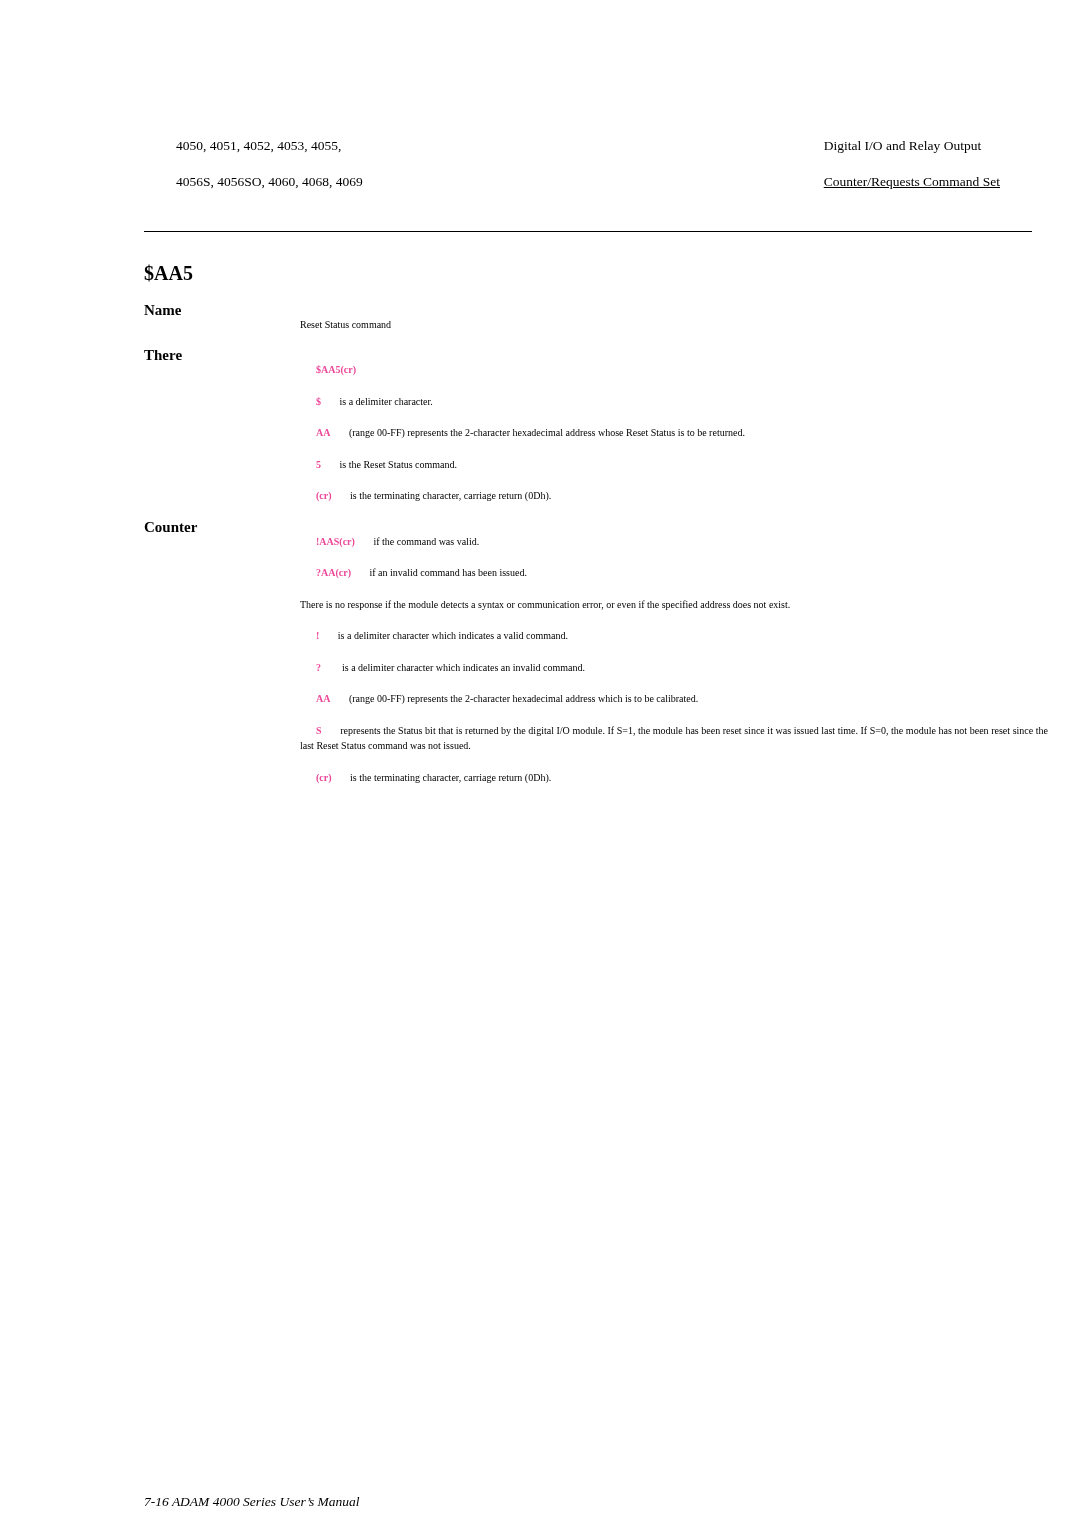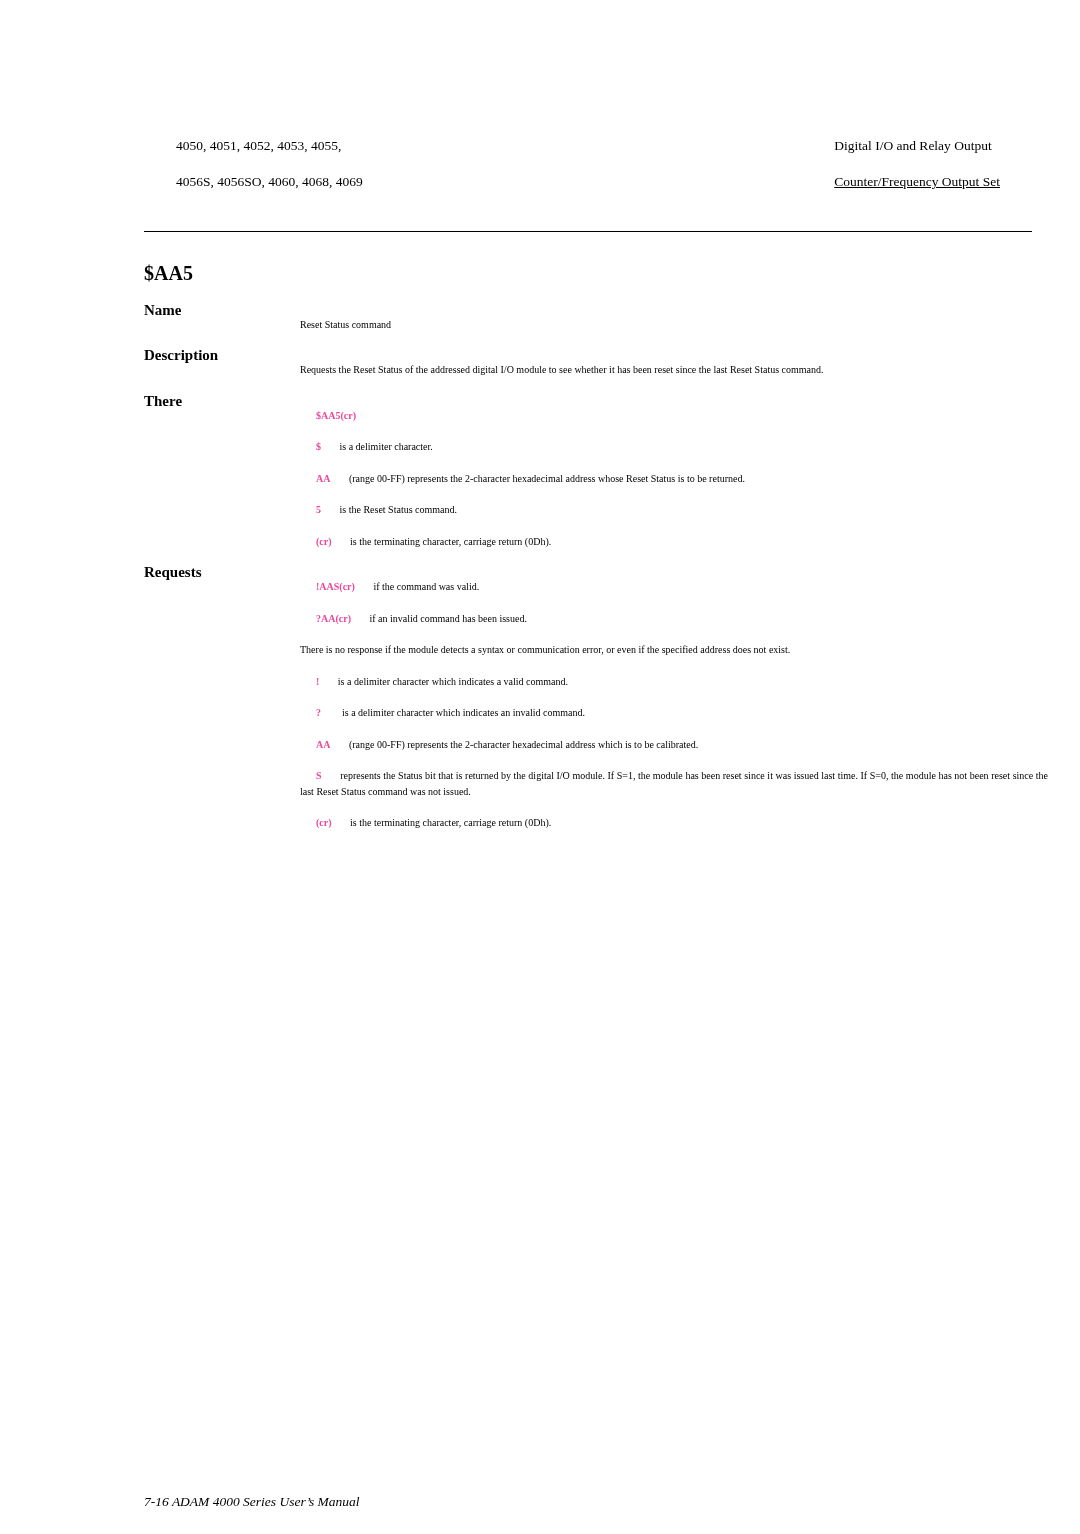--- a/index.html
+++ b/index.html
@@ -114,42 +114,36 @@
 
 <div class="page">
 
   <div class="page-header">
     <div class="header-left">
       <div>4050, 4051, 4052, 4053, 4055,</div>
       <div>4056S, 4056SO, 4060, 4068, 4069</div>
     </div>
     <div class="header-right">
       <div>Digital I/O and Relay Output</div>
-      <div class="underline">Counter/Frequency Output Set</div>
+      <div class="underline">Counter/Requests Command Set</div>
     </div>
   </div>
 
   <div class="command-title">$AA5</div>
 
   <table class="content-table">
     <tbody>
 
       <tr>
         <td class="label-cell">Name</td>
         <td class="value-cell">
           <p>Reset Status command</p>
         </td>
       </tr>
 
-      <tr>
-        <td class="label-cell">Description</td>
-        <td class="value-cell">
-          <p>Requests the Reset Status of the addressed digital I/O module to see whether it has been reset since the last Reset Status command.</p>
-        </td>
-      </tr>
 
       <tr>
         <td class="label-cell">There</td>
         <td class="value-cell">
           <p>
             <span class="blue">$AA5(cr)</span>
           </p>
           <p>
             <span class="blue">$</span> is a delimiter character.
           </p>
@@ -159,21 +153,21 @@
           <p>
             <span class="blue">5</span> is the Reset Status command.
           </p>
           <p>
             <span class="blue">(cr)</span> is the terminating character, carriage return (0Dh).
           </p>
         </td>
       </tr>
 
       <tr>
-        <td class="label-cell">Requests</td>
+        <td class="label-cell">Counter</td>
         <td class="value-cell">
           <p>
             <span class="blue">!AAS(cr)</span> if the command was valid.
           </p>
           <p>
             <span class="blue">?AA(cr)</span> if an invalid command has been issued.
           </p>
           <p>
             There is no response if the module detects a syntax or communication error, or even if the specified address does not exist.
           </p>

